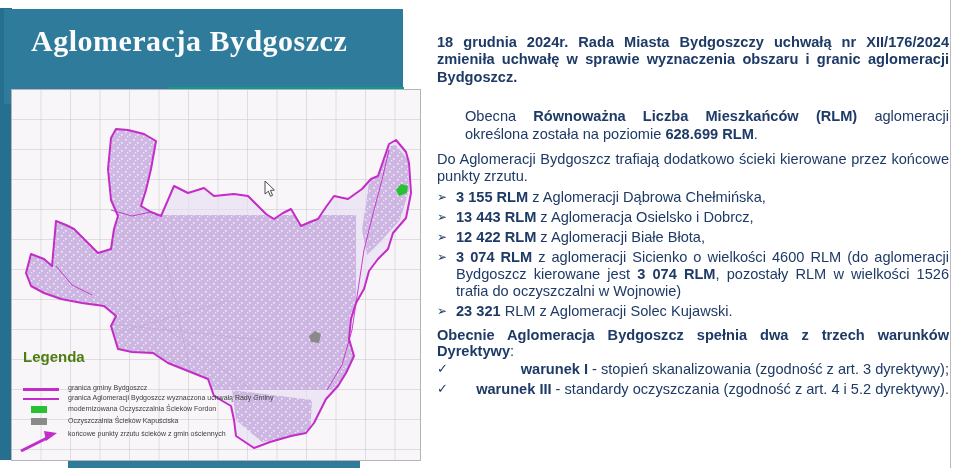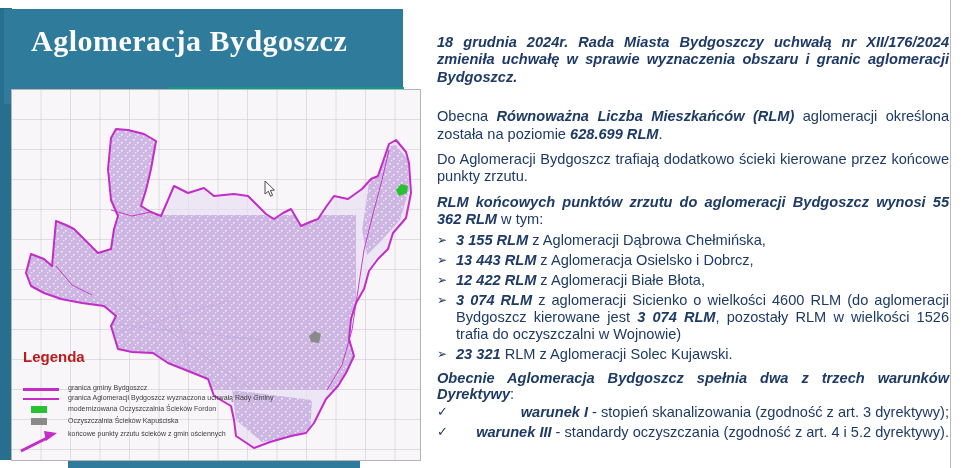--- a/index.html
+++ b/index.html
@@ -38,41 +38,41 @@
   
   .right-edge{position:absolute;left:950px;top:0;width:1px;height:468px;background:var(--edge);}
 
   
   .map-panel{position:absolute;left:11px;top:89px;width:410px;height:372px;
     background:var(--map-bg);border:1px solid var(--panel-border);}
   .map-panel svg.map{position:absolute;left:0;top:0;}
 
   
   .legend{position:absolute;left:0;top:258px;width:250px;}
-  .legend-title{position:absolute;left:11px;top:0;font-size:15px;font-weight:bold;color:#b91c1c;}
+  .legend-title{position:absolute;left:11px;top:0;font-size:15px;font-weight:bold;color:#4d7c0f;}
   .legend-item{position:absolute;left:0;height:10px;}
   .legend-label{position:absolute;left:56px;top:-4px;font-size:7px;color:var(--legend-text);white-space:nowrap;}
   .sw-line{position:absolute;left:11px;top:0;width:36px;background:var(--magenta);}
   .sw-thick{height:3px;}
   .sw-thin{height:2px;}
   .sw-rect{position:absolute;left:19px;top:-3px;width:16px;height:7px;}
   .sw-green{background:var(--marker-green);}
   .sw-gray{background:var(--marker-gray);}
   .sw-arrow{position:absolute;left:5px;top:-6px;}
 
   
   .cursor{position:absolute;left:252px;top:91px;width:12px;height:17px;}
 
   
   .content{position:absolute;left:437px;top:0;width:512px;padding-top:34px;
     color:var(--navy);font-size:14.6px;}
   .para{text-align:justify;line-height:17.4px;}
-  .para.mt-lg{margin-top:22px;}
+  .para.mt-lg{margin-top:22px;margin-left:28px;}
   .para.mt-md{margin-top:8px;}
-  .b{font-weight:bold;font-style:italic;}
+  .b{font-weight:bold;}
   .bullets{margin-top:2px;}
   .bullet{display:flex;margin-top:3px;}
   .bullet .marker{flex:0 0 19px;font-family:"DejaVu Sans",sans-serif;font-size:12px;line-height:17px;}
   .bullet .btxt{flex:1;text-align:justify;line-height:17px;}
   .conditions{margin-top:7px;}
   .cond-header{line-height:16px;text-align:justify;}
   .cond{display:flex;line-height:20.5px;}
   .cond .marker{flex:0 0 15px;font-family:"DejaVu Sans",sans-serif;font-weight:bold;font-size:13px;line-height:20.5px;}
   .cond .ctxt{flex:1;text-align:right;margin-left:8px;}
 </style>
@@ -167,21 +167,20 @@
     </div>
   </div>
 
   <div class="bottom-bar"></div>
   <div class="right-edge"></div>
 
   <div class="content">
     <p class="para"><span class="b">18 grudnia 2024r. Rada Miasta Bydgoszczy uchwałą nr XII/176/2024 zmieniła uchwałę w sprawie wyznaczenia obszaru i granic aglomeracji Bydgoszcz.</span></p>
     <p class="para mt-lg"><span>Obecna </span><span class="b">Równoważna Liczba Mieszkańców (RLM)</span><span> aglomeracji określona została na poziomie </span><span class="b">628.699 RLM</span><span>.</span></p>
     <p class="para mt-md"><span>Do Aglomeracji Bydgoszcz trafiają dodatkowo ścieki kierowane przez końcowe punkty zrzutu.</span></p>
-    <p class="para mt-md"><span class="b">RLM końcowych punktów zrzutu do aglomeracji Bydgoszcz wynosi 55 362 RLM</span><span> w tym:</span></p>
 
     <div class="bullets">
       <div class="bullet">
         <span class="marker">➢</span>
         <span class="btxt"><span class="b">3 155 RLM</span><span> z Aglomeracji Dąbrowa Chełmińska,</span></span>
       </div>
       <div class="bullet">
         <span class="marker">➢</span>
         <span class="btxt"><span class="b">13 443 RLM</span><span> z Aglomeracja Osielsko i Dobrcz,</span></span>
       </div>

